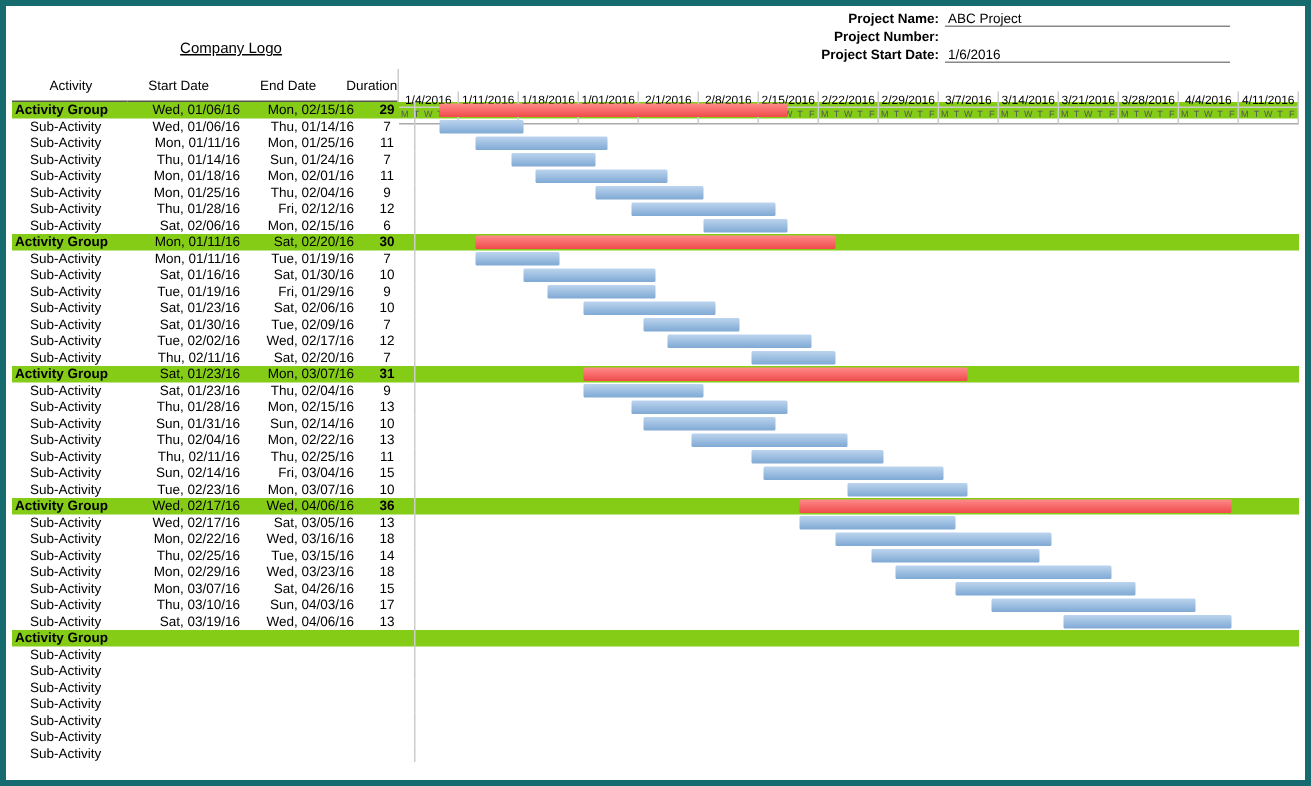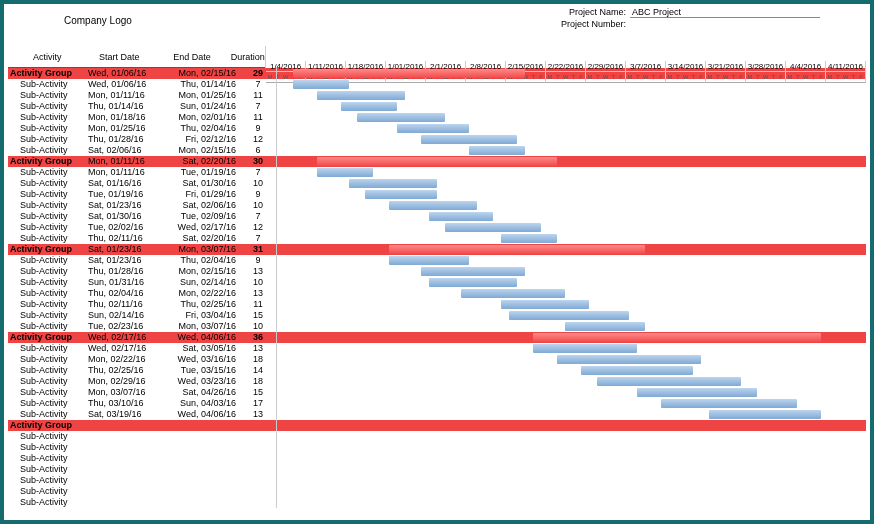--- a/index.html
+++ b/index.html
@@ -1,58 +1,62 @@
 <!DOCTYPE html>
 <html><head>
 <meta charset="utf-8">
 <style>
   * { box-sizing: border-box; margin: 0; padding: 0; }
   html, body { width: 874px; height: 524px; font-family: Arial, sans-serif; font-size: 9px; background: #fff; }
   .frame { width: 874px; height: 524px; border: 4px solid #166b6e; position: relative; overflow: hidden; background: #fff; }
   .header { position: absolute; top: 2px; right: 50px; width: 300px; }
   .header-row { display: flex; height: 12px; line-height: 12px; }
-  .header-label { width: 110px; text-align: right; font-weight: normal; font-size: 9px; padding-right: 4px; }
+  .header-label { width: 110px; text-align: right; font-weight: bold; font-size: 9px; padding-right: 4px; }
   .header-val { flex: 1; border-bottom: 1px solid #888; font-size: 9px; padding-left: 2px; }
-  .logo-box { position: absolute; top: 2px; left: 60px; width: 180px; height: 30px; text-align: left; line-height: 30px; font-size: 10px; }
+  .logo-box { position: absolute; top: 14px; left: 60px; width: 180px; height: 30px; text-align: center; line-height: 30px; font-size: 10px; text-decoration: underline; }
   .grid { position: absolute; top: 42px; left: 4px; right: 4px; bottom: 4px; }
   .row { display: flex; height: 11px; line-height: 11px; white-space: nowrap; }
   .col-act { width: 80px; padding-left: 2px; overflow: hidden; }
   .col-act.sub { padding-left: 12px; }
-  .col-start { width: 76px; text-align: left; padding-right: 4px; }
+  .col-start { width: 76px; text-align: right; padding-right: 4px; }
   .col-end { width: 76px; text-align: right; padding-right: 4px; }
   .col-dur { width: 36px; text-align: center; }
   .col-chart { flex: 1; position: relative; border-left: 1px solid #ccc; }
   .hdr-row .col-act, .hdr-row .col-start, .hdr-row .col-end, .hdr-row .col-dur { border-bottom: 1px solid #555; text-align: center; font-weight: normal; }
   .hdr-row { height: 22px; }
   .hdr-row .col-chart { border-left: 1px solid #ccc; }
   .week-hdr { display: flex; height: 22px; margin-top: 15px; }
   .week { width: 40px; border-right: 1px solid #ccc; border-bottom: 1px solid #aaa; }
   .week-date { height: 11px; line-height: 11px; text-align: center; font-size: 8px; border-bottom: 1px solid #ccc; overflow: hidden; }
   .week-days { display: flex; height: 11px; }
   .week-days span { flex: 1; font-size: 6px; text-align: center; color: #555; }
-  .group-row { background: #ef4444; font-weight: bold; }
+  .group-row { background: #84cc16; font-weight: bold; }
   .group-row .col-start, .group-row .col-end { font-weight: normal; }
   .bar { position: absolute; top: 1px; height: 9px; border-radius: 1px; }
   .bar.red { background: linear-gradient(#ff8a8a,#f04a4a); }
   .bar.blue { background: linear-gradient(#bcd4ee,#7fa9d4); }
 </style>
 </head>
 <body>
 <div class="frame">
 
   <div class="logo-box">Company Logo</div>
 
   <div class="header">
     <div class="header-row">
       <div class="header-label">Project Name:</div>
       <div class="header-val">ABC Project</div>
     </div>
     <div class="header-row">
       <div class="header-label">Project Number:</div>
     </div>
+    <div class="header-row">
+      <div class="header-label">Project Start Date:</div>
+      <div class="header-val">1/6/2016</div>
+    </div>
   </div>
 
   <div class="grid">
     <div class="row hdr-row">
       <div class="col-act" style="line-height:22px;">Activity</div>
       <div class="col-start" style="line-height:22px;">Start Date</div>
       <div class="col-end" style="line-height:22px;">End Date</div>
       <div class="col-dur" style="line-height:22px;">Duration</div>
       <div class="col-chart" id="week-header-col">
           <div class="week-hdr" id="week-header">

